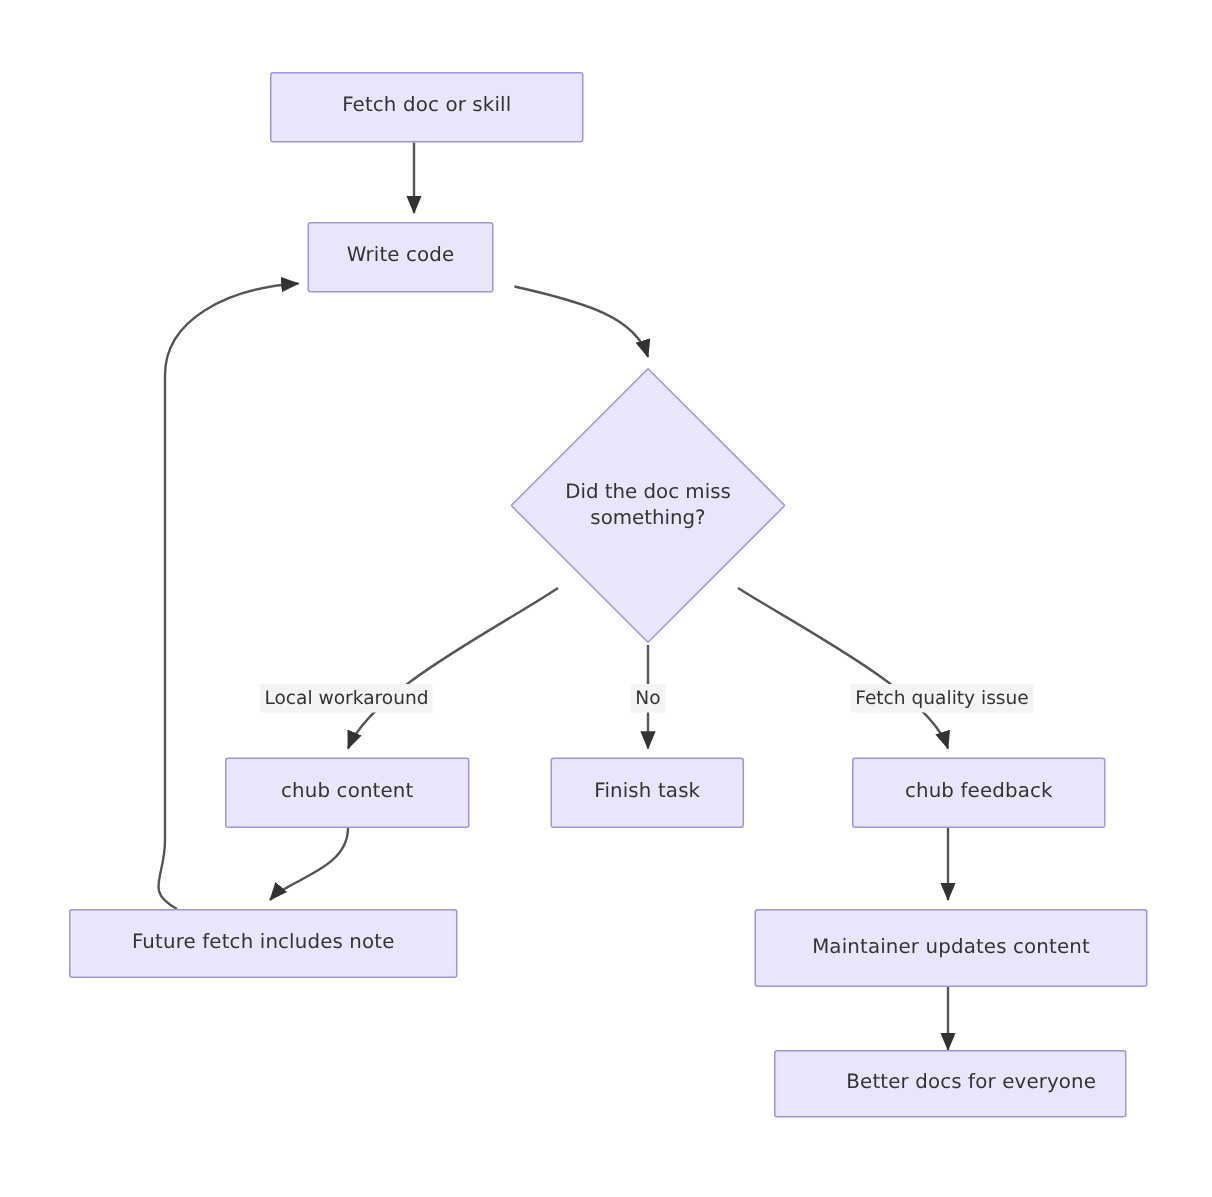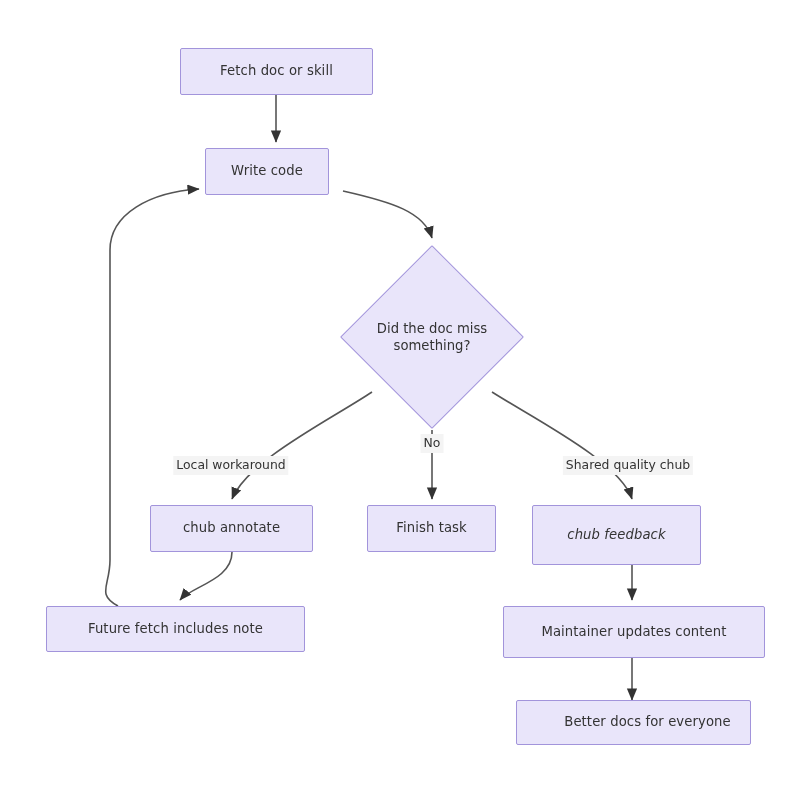--- a/index.html
+++ b/index.html
@@ -103,55 +103,55 @@
     <path d="M 232,552 C 232,580 192,586 180,600" fill="none" stroke="#555555" stroke-width="1.6" marker-end="url(#arrow)"></path>
 
     <path d="M 118,606 C 96,594 110,586 110,560
              L 110,250 C 110,214 150,192 199,189" fill="none" stroke="#555555" stroke-width="1.6" marker-end="url(#arrow)"></path>
 
     <path d="M 632,552 L 632,600" fill="none" stroke="#555555" stroke-width="1.6" marker-end="url(#arrow)"></path>
 
     <path d="M 632,652 L 632,700" fill="none" stroke="#555555" stroke-width="1.6" marker-end="url(#arrow)"></path>
   </svg>
 
-  <div class="node" style="left:180px; top:48px; width:193px; height:47px;">
+  <div class="node" style="left:180px; top:48px; width:209px; height:47px;">
     <span class="node-label">Fetch doc or skill</span>
   </div>
 
   <div class="node" style="left:205px; top:148px; width:124px; height:47px;">
     <span class="node-label">Write code</span>
   </div>
 
   <div class="decision" style="left:367px; top:272px; width:130px; height:130px;"></div>
   <div class="decision-text" style="left:352px; top:307px; width:160px; height:60px;">Did the doc miss
 something?</div>
 
   <div class="node" style="left:150px; top:505px; width:163px; height:47px;">
-    <span class="node-label">chub annotate</span>
+    <span class="node-label">chub content</span>
   </div>
 
   <div class="node" style="left:367px; top:505px; width:129px; height:47px;">
     <span class="node-label">Finish task</span>
   </div>
 
-  <div class="node" style="left:532px; top:505px; width:169px; height:60px;font-style:italic;">
+  <div class="node" style="left:568px; top:505px; width:169px; height:47px;">
     <span class="node-label">chub feedback</span>
   </div>
 
   <div class="node" style="left:46px; top:606px; width:259px; height:46px;">
     <span class="node-label">Future fetch includes note</span>
   </div>
 
   <div class="node" style="left:503px; top:606px; width:262px; height:52px;">
     <span class="node-label">Maintainer updates content</span>
   </div>
 
   <div class="node" style="left:516px; top:700px; width:235px; height:45px;padding-left:28px;">
     <span class="node-label">Better docs for everyone</span>
   </div>
 
   <div class="edge-label" style="left:231px; top:456px;">Local workaround</div>
 
-  <div class="edge-label" style="left:432px; top:434px;">No</div>
+  <div class="edge-label" style="left:432px; top:456px;">No</div>
 
-  <div class="edge-label" style="left:628px; top:456px;">Shared quality chub</div>
+  <div class="edge-label" style="left:628px; top:456px;">Fetch quality issue</div>
 
 </div>
 
 </body></html>

